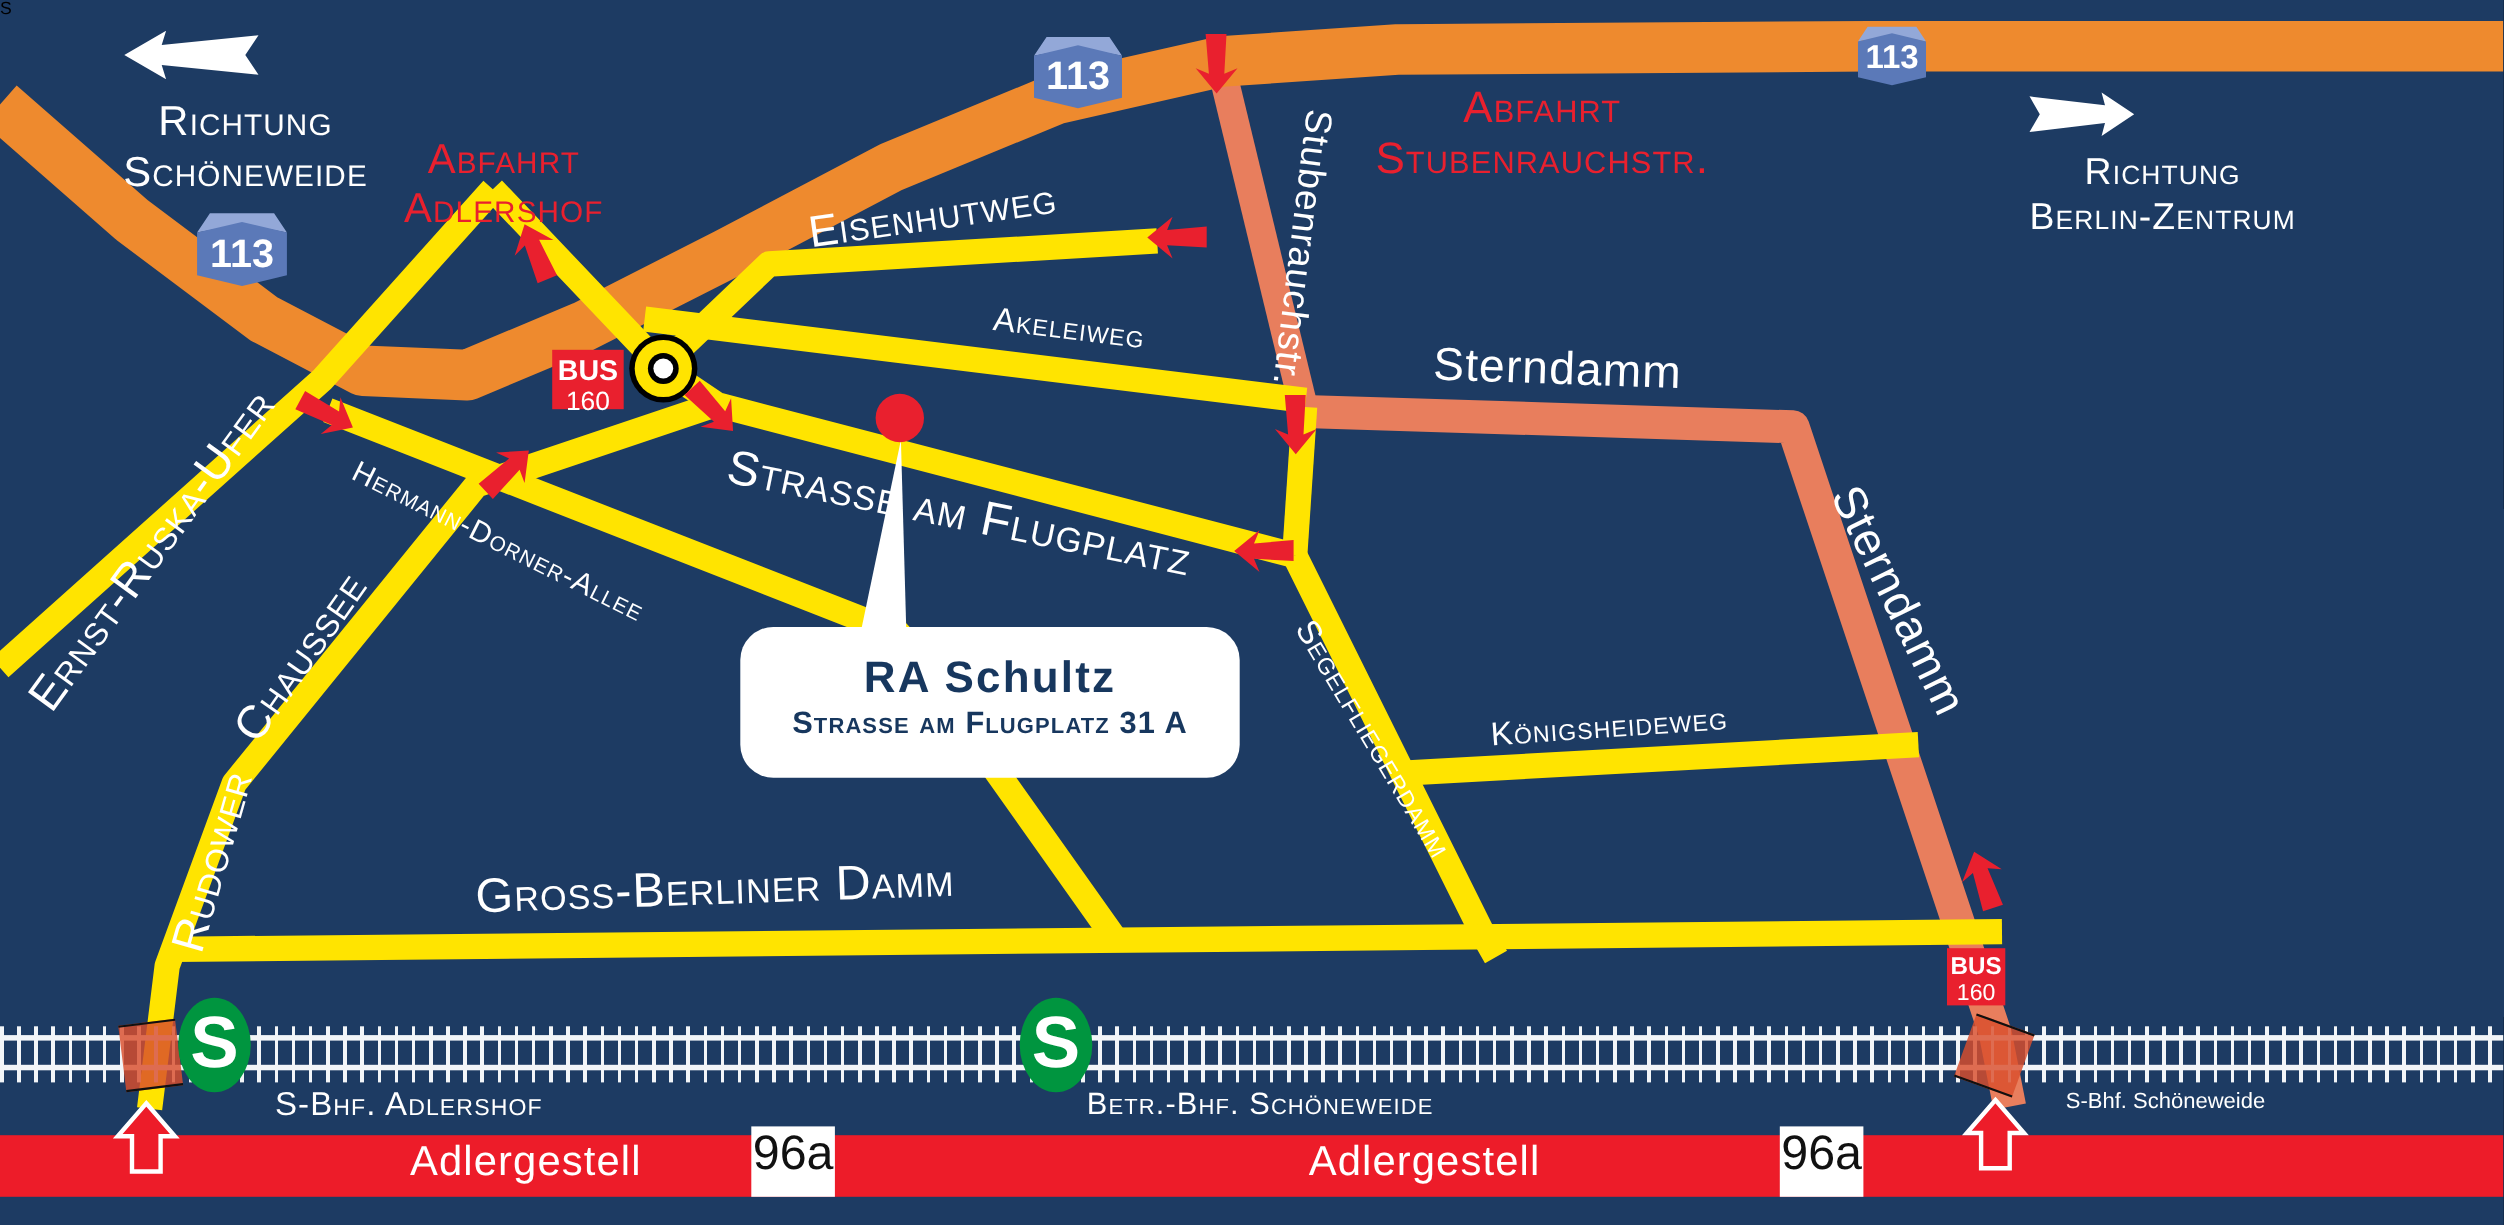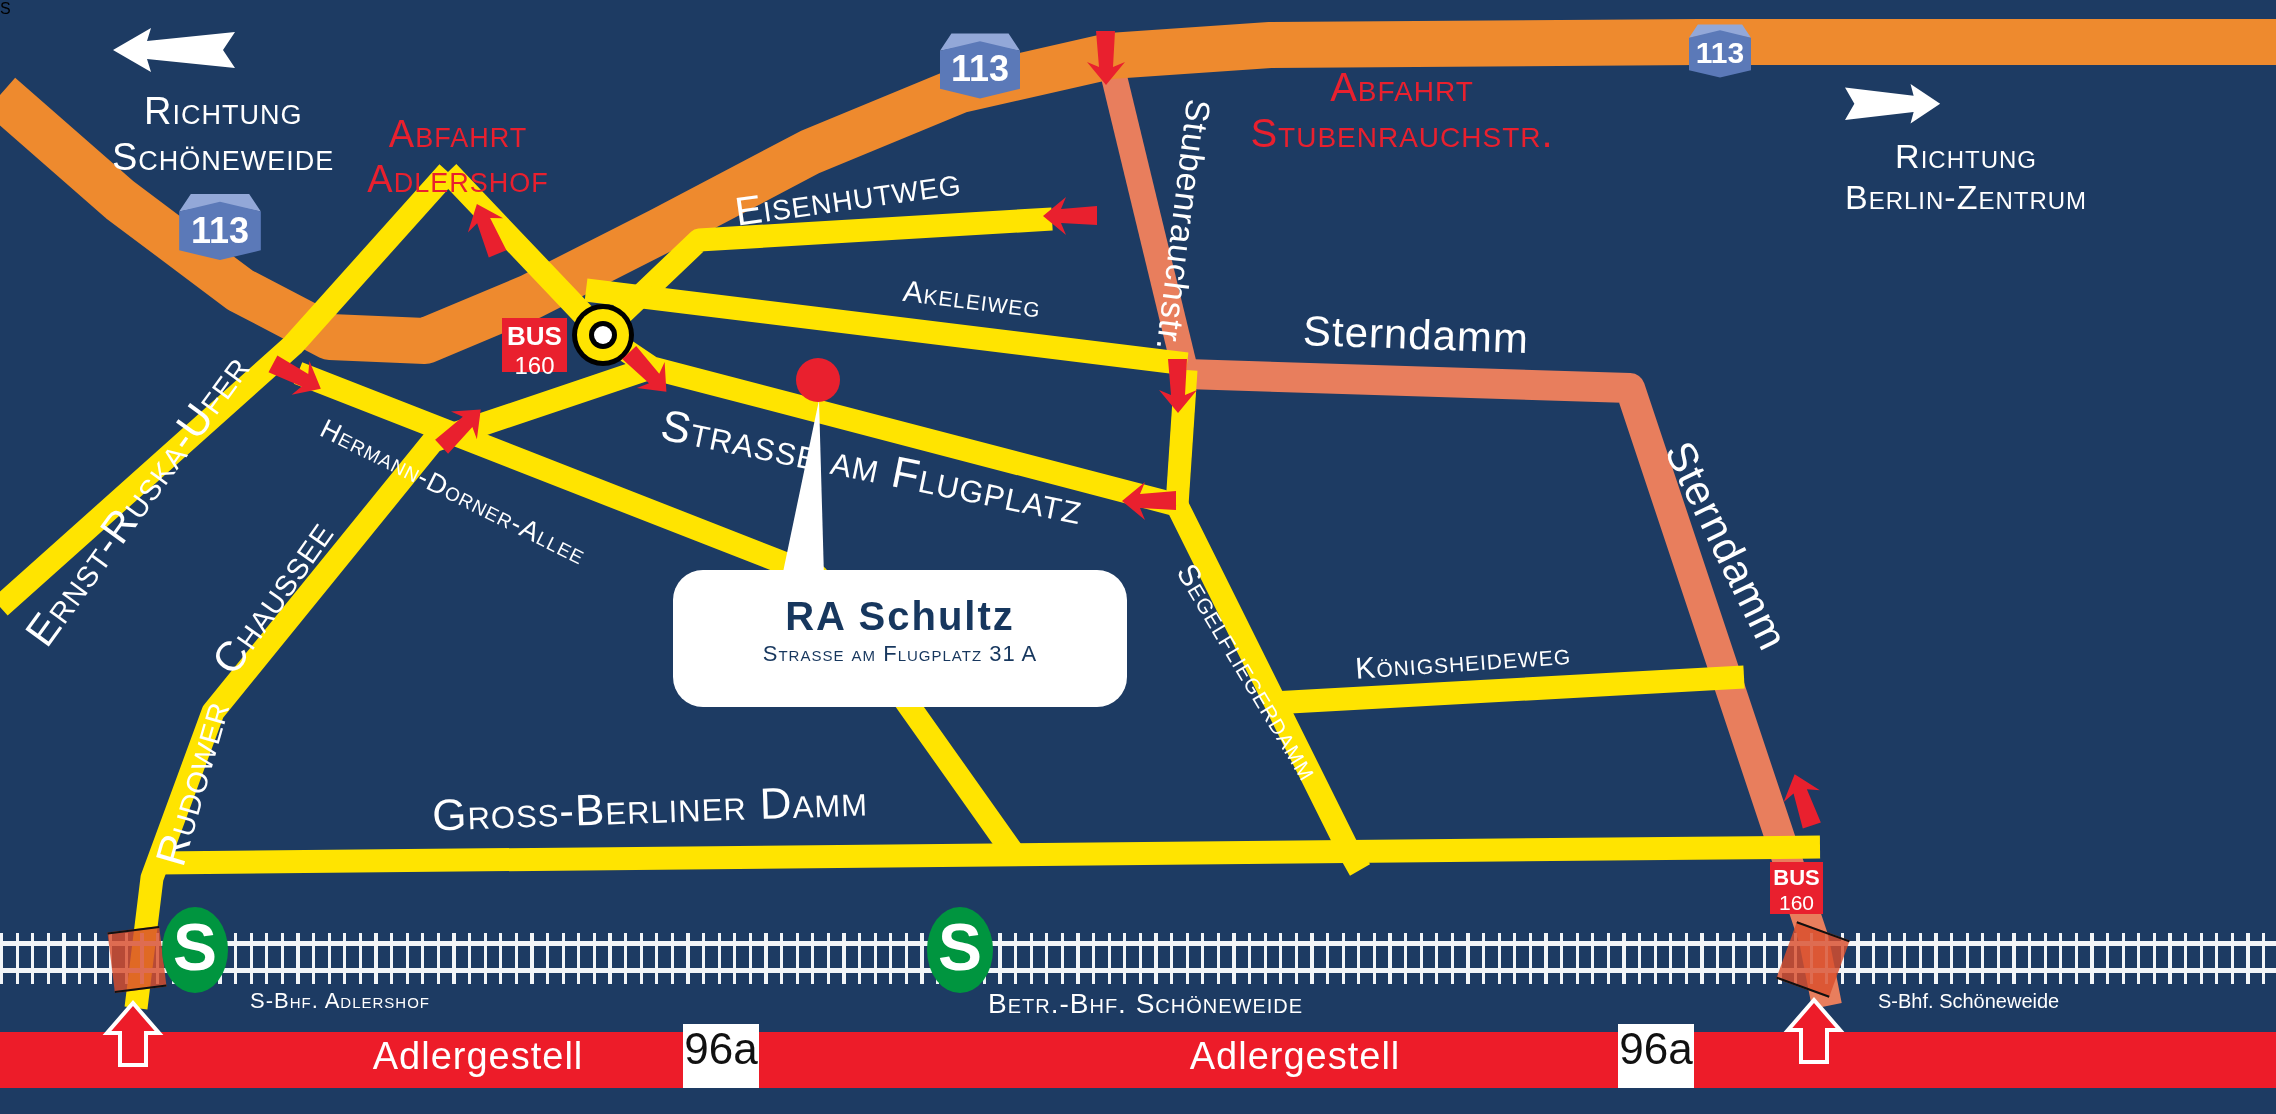--- a/index.html
+++ b/index.html
@@ -20,21 +20,21 @@
 
   .crossing{position:absolute;width:52px;height:57px;background:rgba(217,78,44,.82);
     border-top:2px solid #101010;border-bottom:2px solid #101010;z-index:3;}
 
   .band{position:absolute;left:0;top:1032px;width:2276px;height:56px;background:var(--bandred);z-index:3;}
 
   
   .lbl{position:absolute;color:#fff;font-variant:small-caps;letter-spacing:1px;
        white-space:nowrap;transform:translate(-50%,-50%);z-index:4;line-height:1.05;}
   .mixed{font-variant:normal;}
-  .red-txt{color:var(--red);}
+  .red-txt{color:var(--red);margin-top:11px;}
   .left-anchor{transform:translate(0,0);text-align:center;}
   .center-anchor{transform:translate(-50%,0);text-align:center;}
 
   .shield{position:absolute;z-index:4;margin-left:44px;}
   .shield .num{position:absolute;left:0;top:14px;width:100%;text-align:center;
       color:#fff;font-weight:bold;}
 
   .slogo{position:absolute;width:66px;height:86px;border-radius:50%;background:var(--green);
       z-index:4;display:flex;align-items:center;justify-content:center;
       color:#fff;font-weight:bold;font-size:66px;padding-bottom:6px;box-sizing:border-box;}
@@ -44,21 +44,21 @@
 
   .stop{position:absolute;z-index:4;border-radius:50%;}
 
   .box96{position:absolute;width:76px;height:64px;background:#fff;color:#111;z-index:4;
       display:flex;align-items:flex-start;justify-content:center;font-size:44px;}
 
   .callout{position:absolute;left:673px;top:570px;width:454px;height:137px;background:#fff;
       border-radius:30px;z-index:6;text-align:center;color:var(--ink);}
   .callout .title{font-family:Liberation Sans, sans-serif;font-weight:bold;font-size:40px;
       margin-top:24px;letter-spacing:2px;}
-  .callout .addr{font-size:22px;font-variant:small-caps;letter-spacing:1px;margin-top:2px;font-weight:normal;}
+  .callout .addr{font-size:28px;font-variant:small-caps;letter-spacing:1px;margin-top:2px;font-weight:bold;}
 
   .station{position:absolute;color:#fff;z-index:4;white-space:nowrap;}
 </style>
 </head>
 <body>
 
 <div id="stage">
 
   <svg class="z1" width="2276" height="1114" viewBox="0 0 2276 1114">
     <path d="M1110,60 L1186,374" style="stroke:var(--salmon)" stroke-width="26" fill="none"></path>
@@ -97,21 +97,21 @@
 
   <div class="slogo" style="left:162px;top:907px">
     <span>S</span>
     </div>
   <div class="slogo" style="left:927px;top:907px">
     <span>S</span>
     </div>
 
   <div class="sologo" style="left:1833px;top:907px;display:flex">S</div>
 
-  <div class="station" style="left:250px;top:988px;font-size:22px;font-variant:small-caps;letter-spacing:1px">S-Bhf. Adlershof</div>
+  <div class="station" style="left:250px;top:988px;font-size:30px;font-variant:small-caps;letter-spacing:1px">S-Bhf. Adlershof</div>
   <div class="station" style="left:988px;top:988px;font-size:28px;font-variant:small-caps;letter-spacing:1px">Betr.-Bhf. Schöneweide</div>
   <div class="station" style="left:1878px;top:990px;font-size:20px">S-Bhf. Schöneweide</div>
 
   <div class="busbadge" style="left:502px;top:318px;width:65px;height:54px;padding-top:3px;box-sizing:border-box">
     <div class="b1" style="font-size:26px">BUS</div>
     <div style="font-size:24px">160</div>
   </div>
   <div class="busbadge" style="left:1770px;top:862px;width:53px;height:52px;padding-top:3px;box-sizing:border-box">
     <div class="b1" style="font-size:22px">BUS</div>
     <div style="font-size:21px">160</div>

